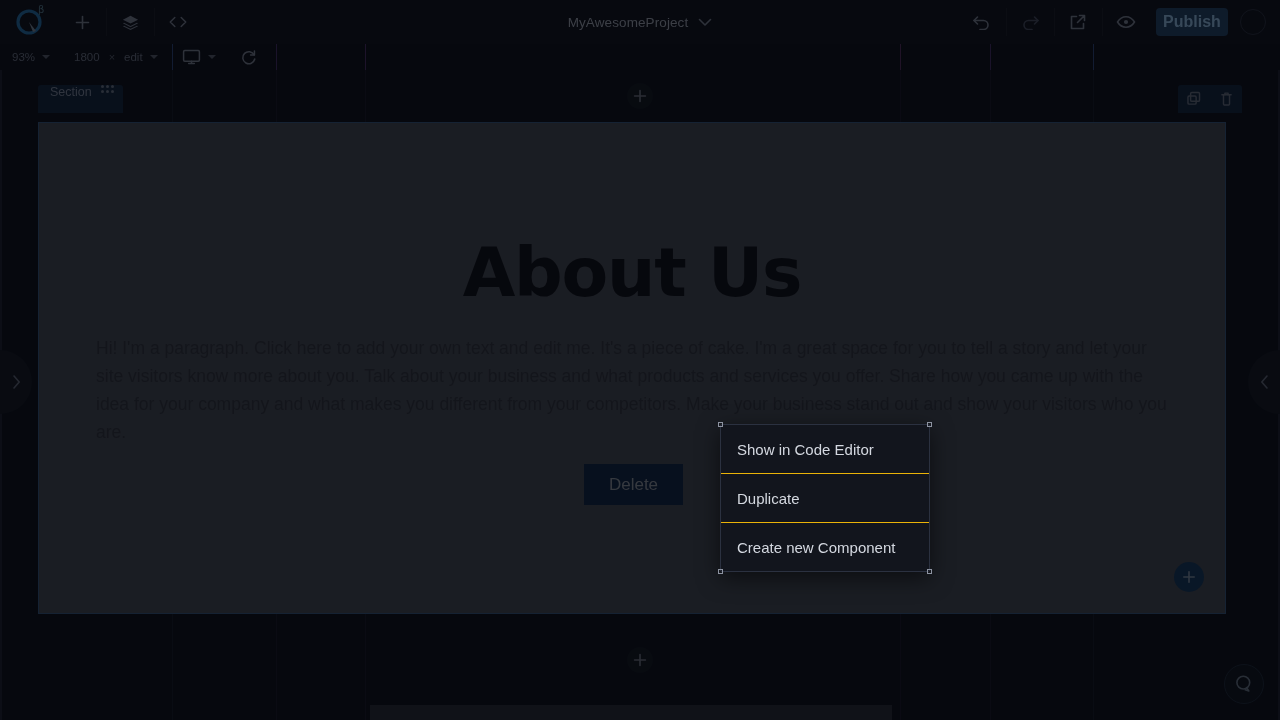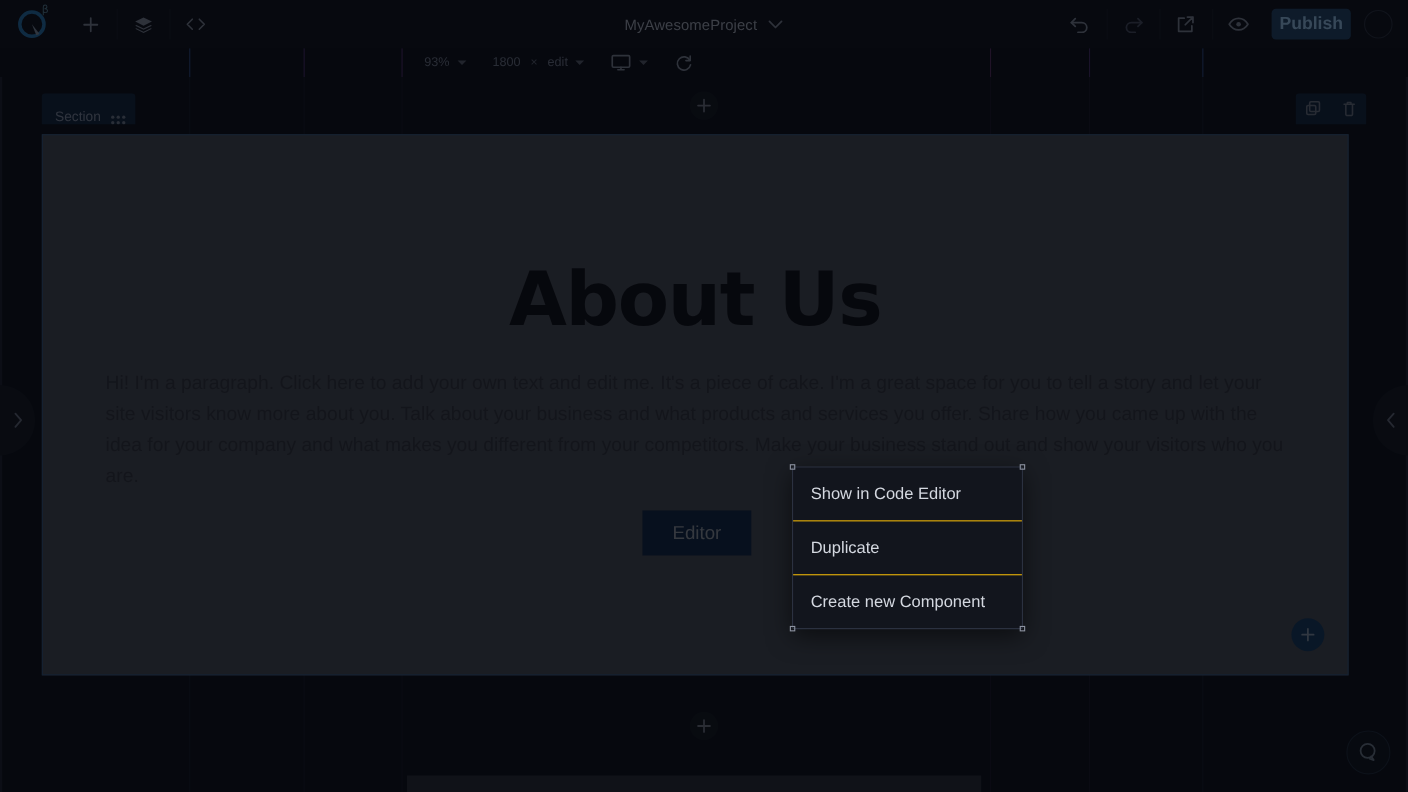--- a/index.html
+++ b/index.html
@@ -60,21 +60,21 @@
     margin: 0 12px 0 6px;
   }
   .avatar-ring {
     width: 26px; height: 26px; border-radius: 50%;
     border: 1px solid #242833; margin-right: 14px;
   }
 
   
   .subbar {
     position: absolute; top: 44px; left: 0; width: 1016px; height: 26px;
-    display: flex; align-items: center; justify-content: center; gap: 0px;
+    display: flex; align-items: center; justify-content: flex-start; gap: 0px;
     z-index: 55;
   }
   .sb-item {
     display: flex; align-items: center; gap: 7px;
     font-size: 11.5px; color: #5c6270;
     padding: 0 12px;
   }
   .tri-down {
     width: 0; height: 0;
     border-left: 4px solid transparent; border-right: 4px solid transparent;
@@ -127,21 +127,21 @@
     background: #12314f;
     display: flex; align-items: center; justify-content: center;
   }
 
   
   .section-tag {
     position: absolute; left: 38px; top: 85px;
     height: 28px; padding: 0 9px 0 12px;
     background: #102034;
     border-radius: 3px 3px 0 0;
-    display: flex; align-items: flex-end; gap: 9px;
+    display: flex; align-items: flex-start; gap: 9px;
     z-index: 20;
   }
   .section-tag .lbl { font-size: 12.5px; color: #6d7686; }
   .dots6 {
     display: grid; grid-template-columns: repeat(3, 3px);
     grid-template-rows: repeat(2, 3px); gap: 2px;
   }
   .dots6 i { width: 3px; height: 3px; background: #5d6675; border-radius: 50%; display:block; }
 
   
@@ -370,21 +370,21 @@
     <svg width="15" height="16" viewBox="0 0 16 18">
       <path class="icon-stroke" style="stroke:#59606d" d="M2.8 4.2 H13.2 M4.6 4.2 V14.4 A1.4 1.4 0 0 0 6 15.8 H10 A1.4 1.4 0 0 0 11.4 14.4 V4.2"></path>
       <path class="icon-stroke" style="stroke:#59606d" d="M6.2 4.2 V2.4 H9.8 V4.2"></path>
     </svg>
   </div>
 
   <div class="section-frame">
     <div class="section-inner">
       <div class="sec-heading">About Us</div>
       <div class="sec-para">Hi! I'm a paragraph. Click here to add your own text and edit me. It's a piece of cake. I'm a great space for you to tell a story and let your site visitors know more about you. Talk about your business and what products and services you offer. Share how you came up with the idea for your company and what makes you different from your competitors. Make your business stand out and show your visitors who you are.</div>
-      <div class="sec-button">Editor</div>
+      <div class="sec-button">Delete</div>
       <div class="fab-plus">
         <svg width="14" height="14" viewBox="0 0 14 14">
           <path class="icon-stroke" style="stroke:#6f7d8c" d="M7 1.8 V12.2 M1.8 7 H12.2"></path>
         </svg>
       </div>
     </div>
   </div>
 
   <div class="add-sec" id="add-bottom">
     <svg width="14" height="14" viewBox="0 0 14 14">

